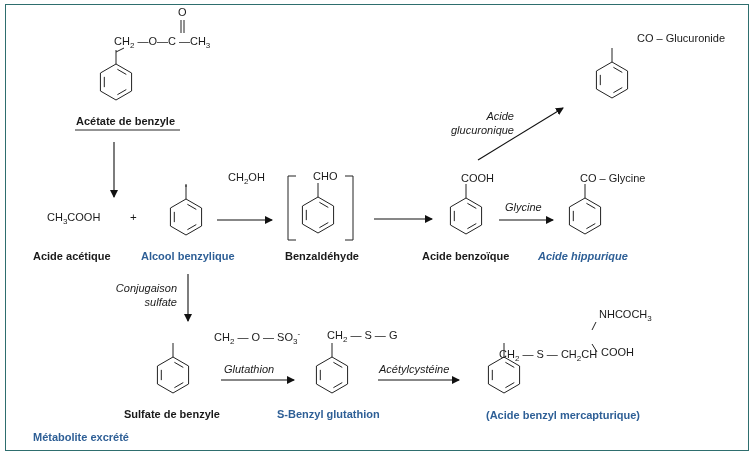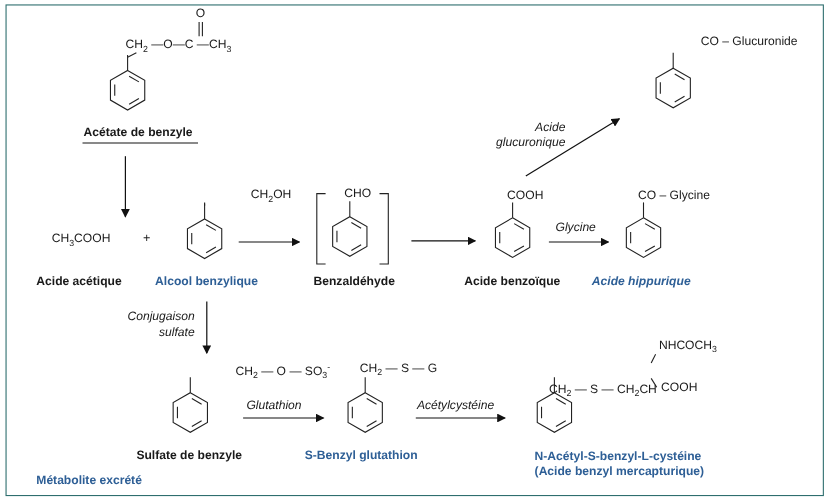--- a/index.html
+++ b/index.html
@@ -155,17 +155,16 @@
 <div class="formula" style="left:170px;top:329px;margin-left:44px;"><span>CH</span><sub>2</sub><span> — O — SO</span><sub>3</sub><sup>-</sup></div>
 <div class="lbl name" style="left:124px;top:408px;">Sulfate de benzyle</div>
 
 <div class="formula" style="left:327px;top:329px;"><span>CH</span><sub>2</sub><span> — S — G</span></div>
 <div class="lbl name blue" style="left:277px;top:408px;">S-Benzyl glutathion</div>
 
 <div class="formula" style="left:599px;top:308px;text-align:right;"><span>NHCOCH</span><sub>3</sub></div>
 <div class="formula" style="left:499px;top:324px;margin-top:24px;"><span>CH</span><sub>2</sub><span> — S — CH</span><sub>2</sub><span>CH</span></div>
 <div class="formula" style="left:601px;top:346px;">COOH</div>
 <div class="lbl name blue" style="left:486px;top:408px;line-height:14px;">
-    <div>N-Acétyl-S-benzyl-L-cystéine</div>
     <div>(Acide benzyl mercapturique)</div>
   </div>
 
 <div class="lbl name blue" style="left:33px;top:431px;">Métabolite excrété</div>
 
 </body></html>

